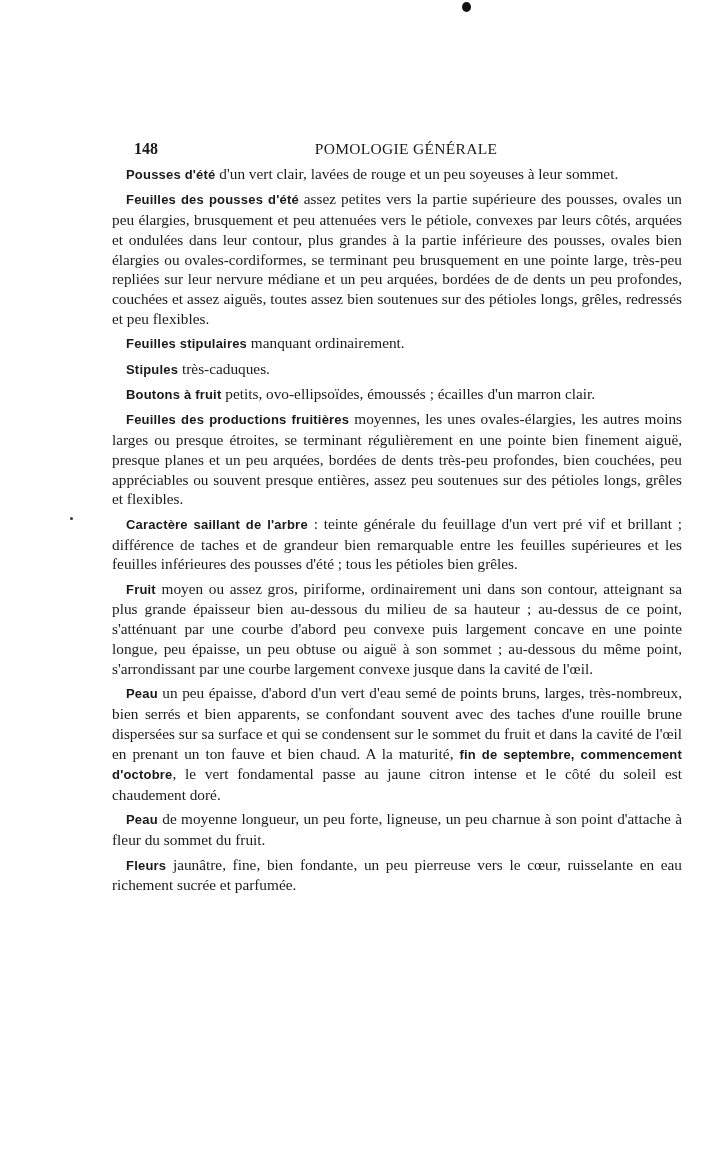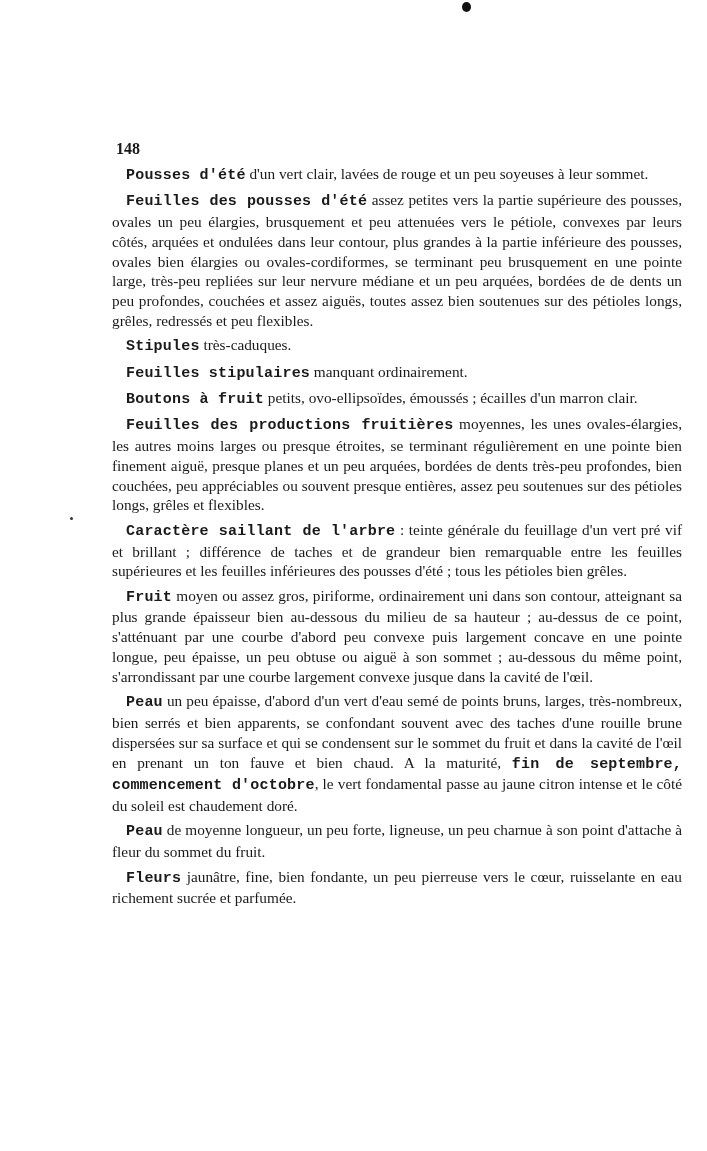--- a/index.html
+++ b/index.html
@@ -13,62 +13,63 @@
     width: 9px; height: 10px; border-radius: 50%; background: #111;
   }
   .margin-mark {
     position: absolute; left: 70px; top: 517px;
     width: 3px; height: 3px; background: #333; border-radius: 50%;
   }
   .page {
     position: absolute; left: 112px; top: 140px; width: 570px;
   }
   .running-head {
-    position: relative; height: 22px; margin-bottom: 2px;
+    position: relative; height: 22px; margin-bottom: 2px; margin-left: 18px;
   }
   .page-number {
     position: absolute; left: 4px; top: 0;
     font-size: 16px; font-weight: bold;
   }
   .header-title {
     position: absolute; left: 0; right: 0; top: 0; text-align: center;
     font-size: 15.5px; letter-spacing: 0.3px;
   }
   .para {
     font-size: 15.3px; line-height: 19.8px;
     text-align: justify; text-indent: 14px;
     margin: 0 0 4.5px 0;
   }
   .term {
-    font-family: Liberation Mono, monospace;
-    font-weight: bold; font-size: 15px; letter-spacing: 0.2px;
+    font-family: Liberation Sans, sans-serif;
+    font-weight: bold; font-size: 13px; letter-spacing: 0.2px;
   }
 </style>
 </head>
 <body>
 
 <div class="top-dot"></div>
 <div class="margin-mark"></div>
 
 <div class="page">
   <div class="running-head">
     <span class="page-number">148</span>
+    <span class="header-title">POMOLOGIE GÉNÉRALE</span>
   </div>
 
   <p class="para">
     <span class="term">Pousses d'été</span><span> d'un vert clair, lavées de rouge et un peu soyeuses à leur sommet.</span>
   </p>
   <p class="para">
     <span class="term">Feuilles des pousses d'été</span><span> assez petites vers la partie supérieure des pousses, ovales un peu élargies, brusquement et peu attenuées vers le pétiole, convexes par leurs côtés, arquées et ondulées dans leur contour, plus grandes à la partie inférieure des pousses, ovales bien élargies ou ovales-cordiformes, se terminant peu brusquement en une pointe large, très-peu repliées sur leur nervure médiane et un peu arquées, bordées de de dents un peu profondes, couchées et assez aiguës, toutes assez bien soutenues sur des pétioles longs, grêles, redressés et peu flexibles.</span>
   </p>
   <p class="para">
-    <span class="term">Stipules</span><span> très-caduques.</span>
+    <span class="term">Feuilles stipulaires</span><span> manquant ordinairement.</span>
   </p>
   <p class="para">
-    <span class="term">Feuilles stipulaires</span><span> manquant ordinairement.</span>
+    <span class="term">Stipules</span><span> très-caduques.</span>
   </p>
   <p class="para">
     <span class="term">Boutons à fruit</span><span> petits, ovo-ellipsoïdes, émoussés ; écailles d'un marron clair.</span>
   </p>
   <p class="para">
     <span class="term">Feuilles des productions fruitières</span><span> moyennes, les unes ovales-élargies, les autres moins larges ou presque étroites, se terminant régulièrement en une pointe bien finement aiguë, presque planes et un peu arquées, bordées de dents très-peu profondes, bien couchées, peu appréciables ou souvent presque entières, assez peu soutenues sur des pétioles longs, grêles et flexibles.</span>
   </p>
   <p class="para">
     <span class="term">Caractère saillant de l'arbre</span><span> : teinte générale du feuillage d'un vert pré vif et brillant ; différence de taches et de grandeur bien remarquable entre les feuilles supérieures et les feuilles inférieures des pousses d'été ; tous les pétioles bien grêles.</span>
   </p>

